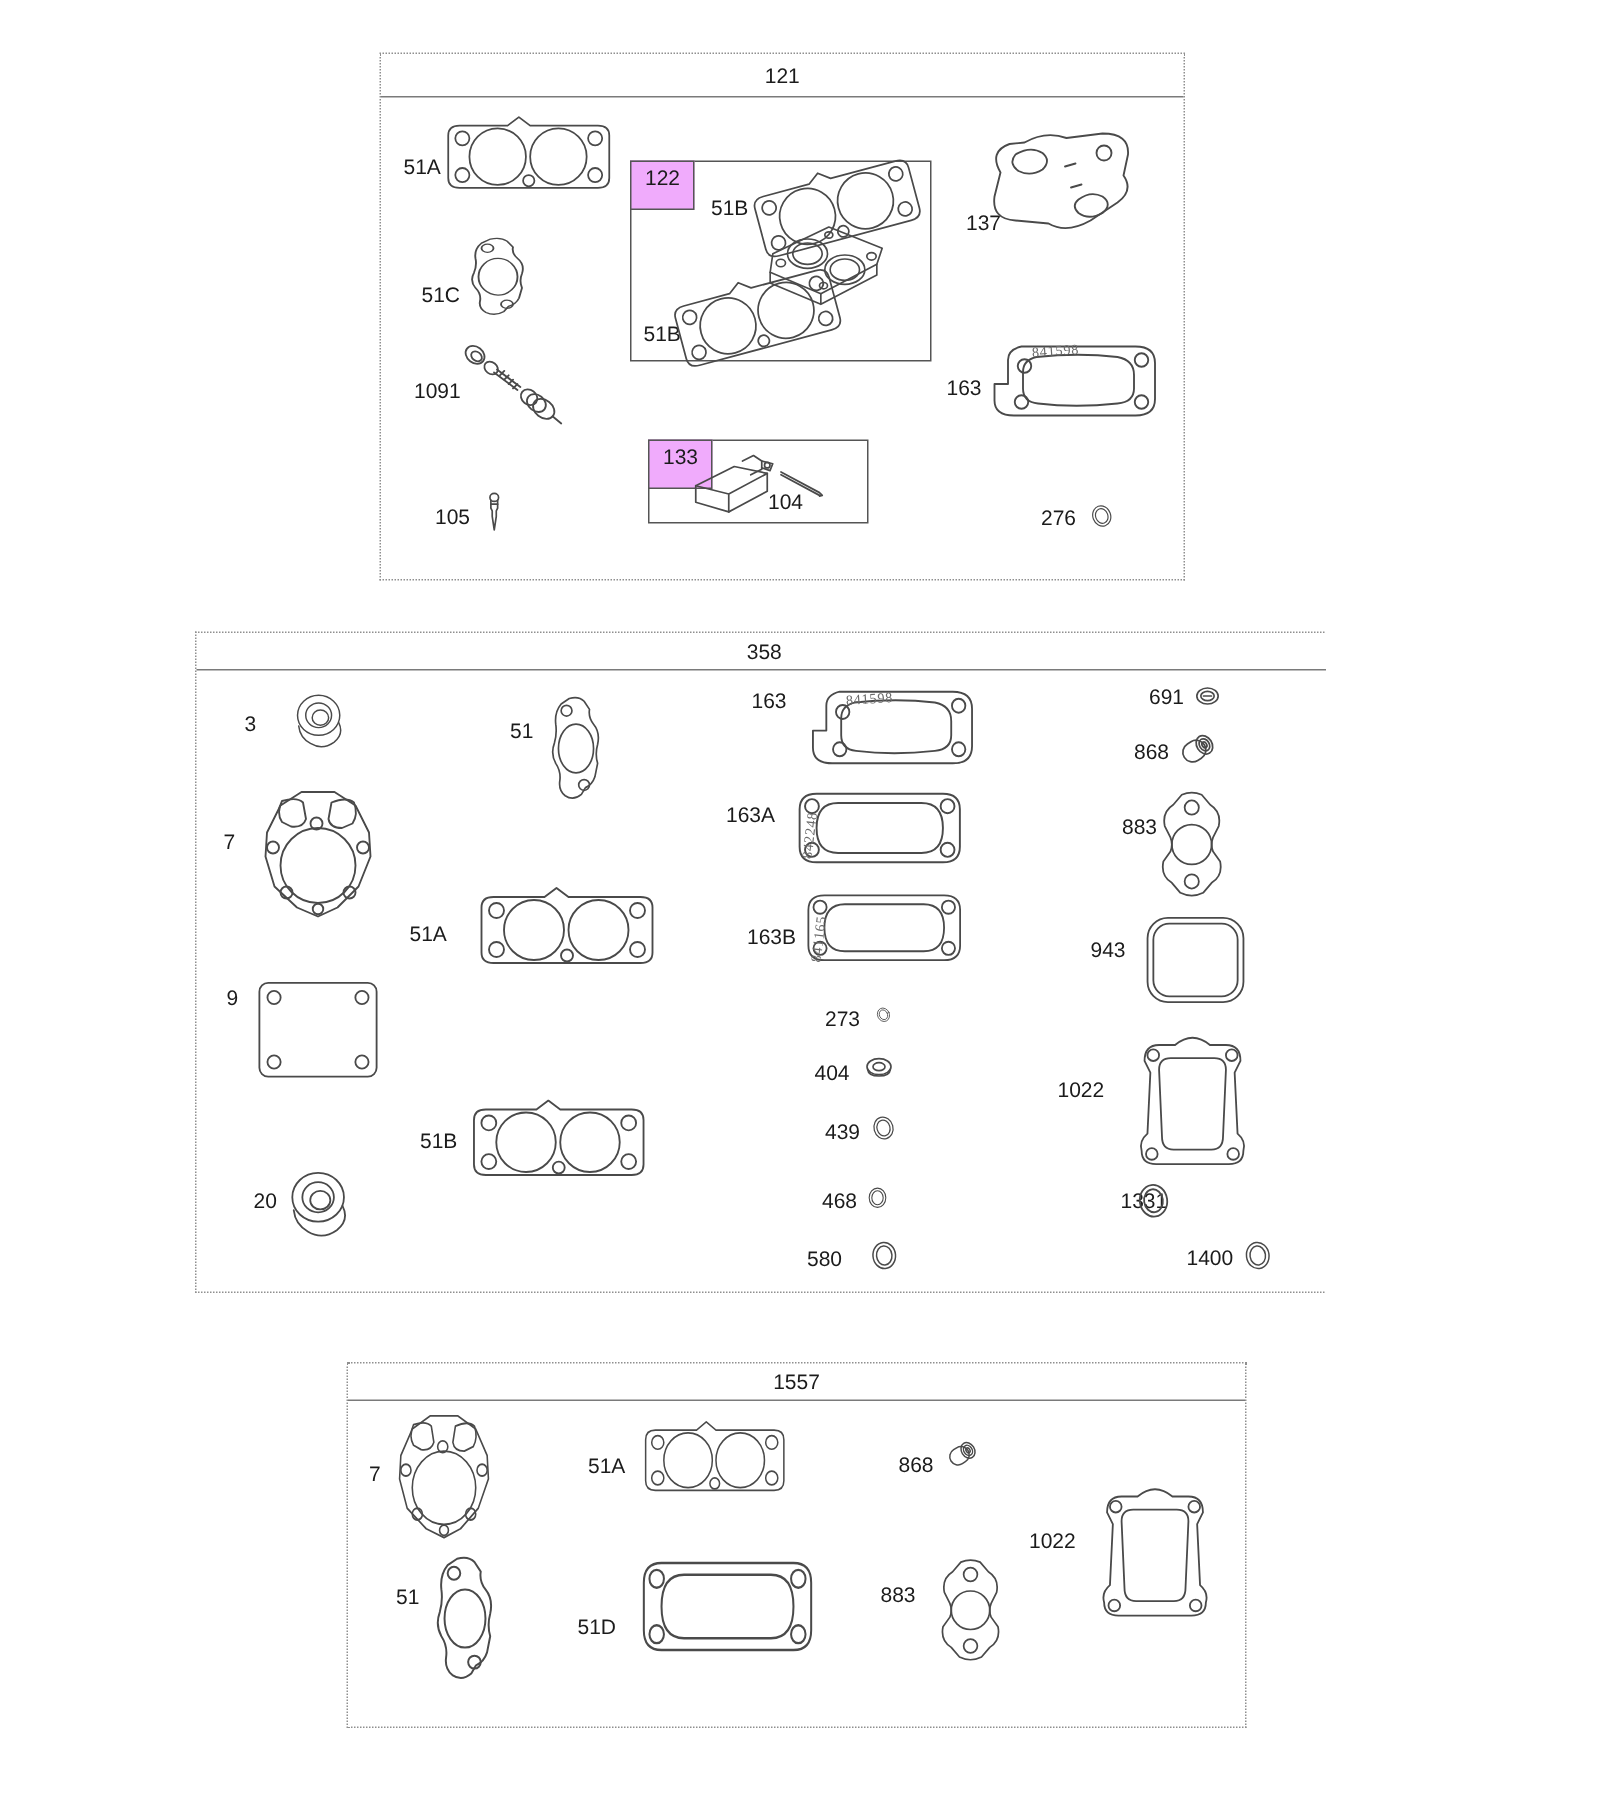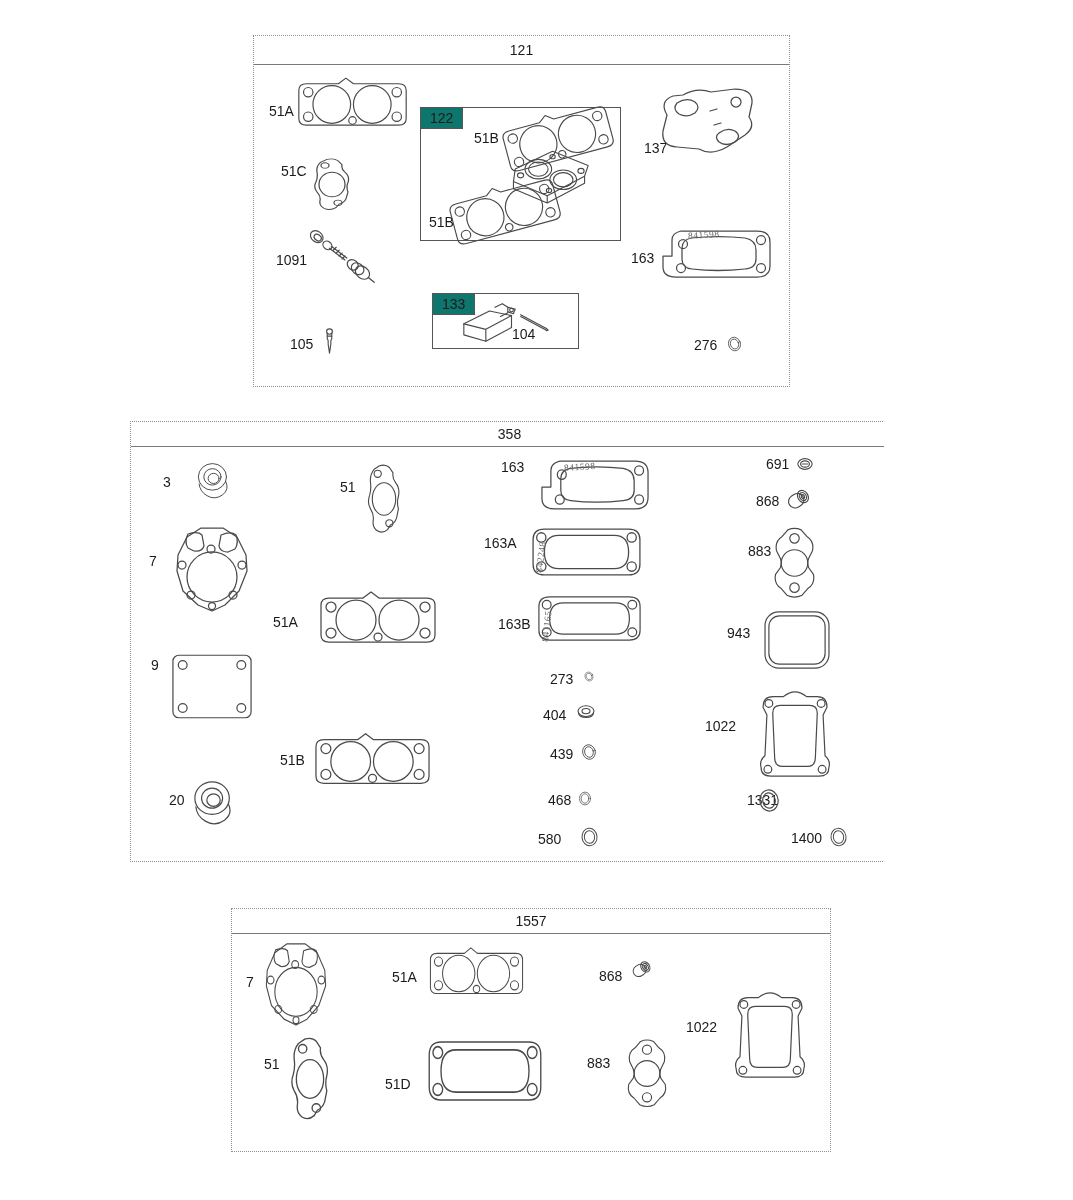--- a/index.html
+++ b/index.html
@@ -6,22 +6,22 @@
   .canvas{position:relative;width:884px;height:1200px;background:#ffffff;overflow:hidden;
           font-family:"Liberation Sans",sans-serif;}
   .kit{position:absolute;border:1px dotted #8f8f8f;background:#ffffff;}
   .kit-head{position:absolute;left:0;right:0;top:0;border-bottom:1px solid #7a7a7a;
             display:flex;align-items:center;justify-content:center;
             font:14px "Liberation Sans",sans-serif;color:#1b1b1b;}
   .lbl{position:absolute;font:14px "Liberation Sans",sans-serif;color:#1b1b1b;white-space:nowrap;}
   .part{position:absolute;overflow:visible;fill:none;stroke:#4a4a4a;stroke-width:1.25;
         stroke-linejoin:round;stroke-linecap:round;}
   .subbox{position:absolute;border:1px solid #555;}
-  .subbox-tag{position:absolute;left:-1px;top:-1px;border:1px solid #555;background:#0f766e;
-              padding:2px 9px 2px 9px;font:14px "Liberation Sans",sans-serif;color:#1b1b1b;}
+  .subbox-tag{position:absolute;left:-1px;top:-1px;border:1px solid #555;background:#f0abfc;
+              padding:2px 9px 13px 9px;font:14px "Liberation Sans",sans-serif;color:#1b1b1b;}
   .stamp{position:absolute;font:9.5px "Liberation Serif",serif;color:#6a6a6a;
          letter-spacing:.5px;white-space:nowrap;}
   .stamp.vert{transform:rotate(-83deg);transform-origin:0 0;}
   .defs-holder{position:absolute;width:0;height:0;overflow:hidden;}
 </style>
 </head>
 <body>
 
 <div class="canvas">
 
@@ -174,21 +174,21 @@
     <header class="kit-head" style="height:28px;">
       <span>121</span>
     </header>
   </section>
 
   <div class="lbl" style="left:269px;top:103px;">51A</div>
   <svg class="part" style="left:296px;top:77px;width:113px;height:54px;" viewBox="0 0 120 57">
       <use href="#sym-gasket2"></use>
     </svg>
 
-  <div class="lbl" style="left:281px;top:163px;">51C</div>
+  <div class="lbl" style="left:281px;top:188px;">51C</div>
   <svg class="part" style="left:312px;top:158px;width:40px;height:53px;" viewBox="0 0 40 78" preserveAspectRatio="none">
       <use href="#sym-gasket-oval"></use>
     </svg>
 
   <div class="subbox" style="left:420px;top:107px;width:199px;height:132px;">
     <div class="subbox-tag"><span>122</span></div>
   </div>
   <div class="lbl" style="left:474px;top:130px;">51B</div>
   <svg class="part" style="left:502px;top:112px;width:112px;height:53px;transform:rotate(-15deg);" viewBox="0 0 120 57">
       <use href="#sym-gasket2"></use>

